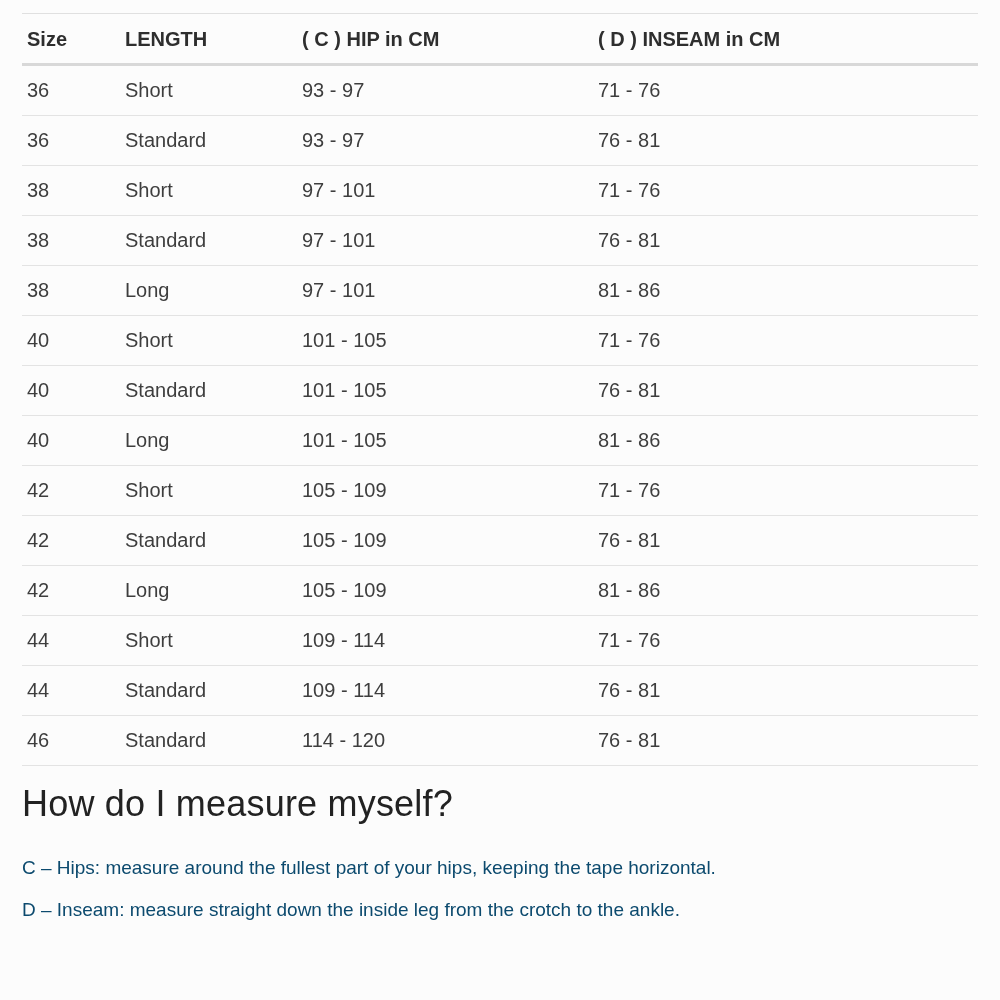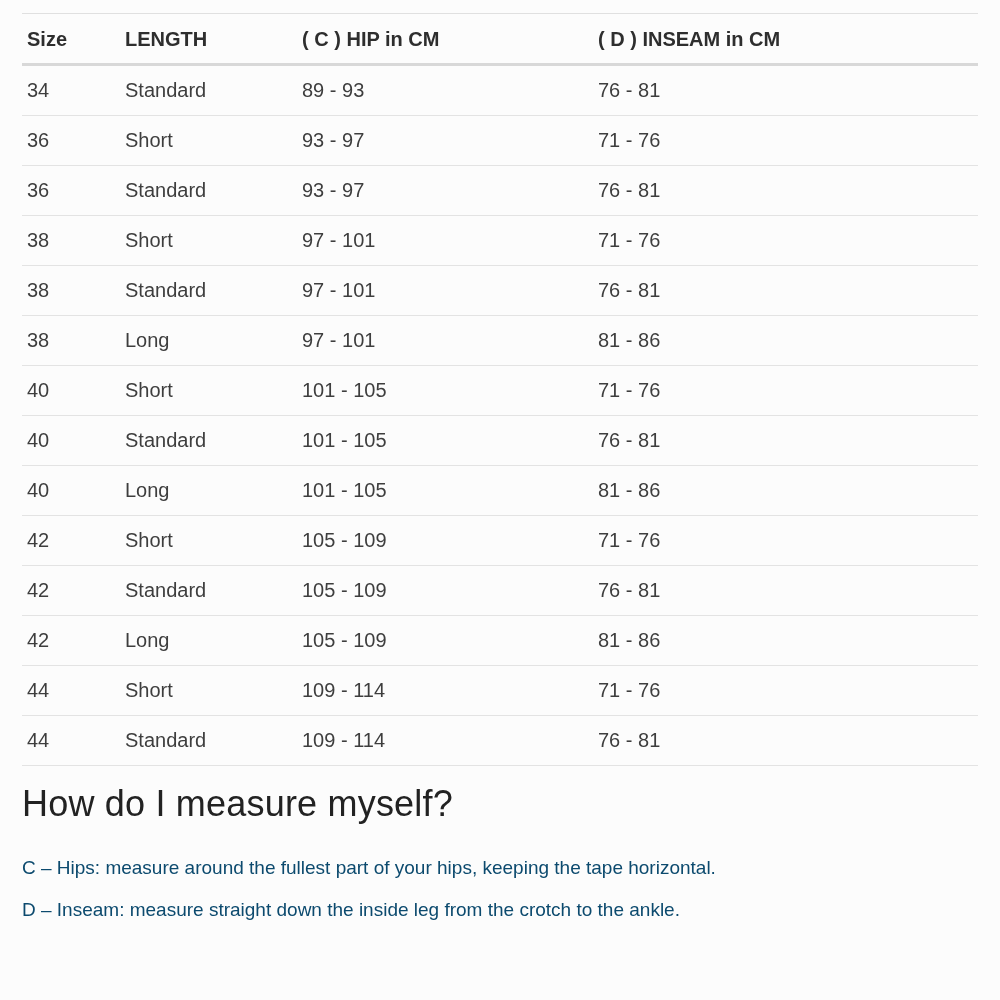--- a/index.html
+++ b/index.html
@@ -75,26 +75,20 @@
     <thead>
       <tr>
         <th>Size</th>
         <th>LENGTH</th>
         <th>( C ) HIP in CM</th>
         <th>( D ) INSEAM in CM</th>
       </tr>
     </thead>
     <tbody>
       <tr>
-        <td>34</td>
-        <td>Standard</td>
-        <td>89 - 93</td>
-        <td>76 - 81</td>
-      </tr>
-      <tr>
         <td>36</td>
         <td>Short</td>
         <td>93 - 97</td>
         <td>71 - 76</td>
       </tr>
       <tr>
         <td>36</td>
         <td>Standard</td>
         <td>93 - 97</td>
         <td>76 - 81</td>
@@ -158,20 +152,26 @@
         <td>Short</td>
         <td>109 - 114</td>
         <td>71 - 76</td>
       </tr>
       <tr>
         <td>44</td>
         <td>Standard</td>
         <td>109 - 114</td>
         <td>76 - 81</td>
       </tr>
+      <tr>
+        <td>46</td>
+        <td>Standard</td>
+        <td>114 - 120</td>
+        <td>76 - 81</td>
+      </tr>
     </tbody>
   </table>
 
   <h2 class="measure-heading">How do I measure myself?</h2>
   <p class="measure-line">C – Hips: measure around the fullest part of your hips, keeping the tape horizontal.</p>
   <p class="measure-line">D – Inseam: measure straight down the inside leg from the crotch to the ankle.</p>
 
 </div>
 
 </body></html>

